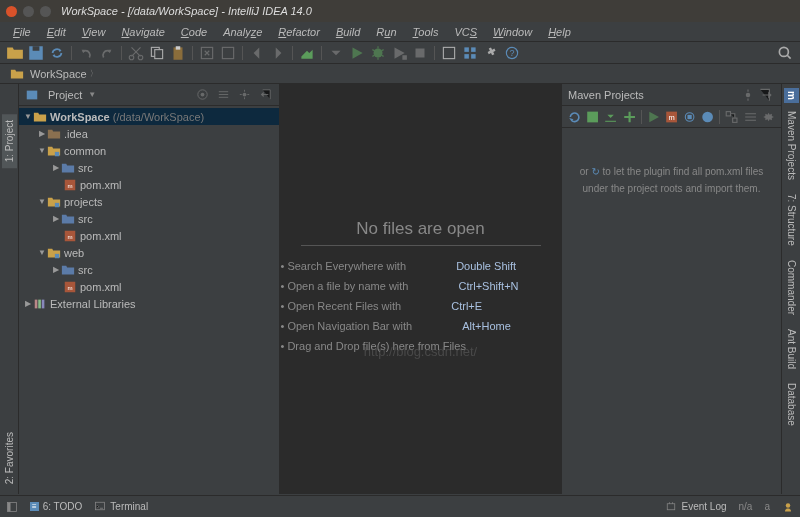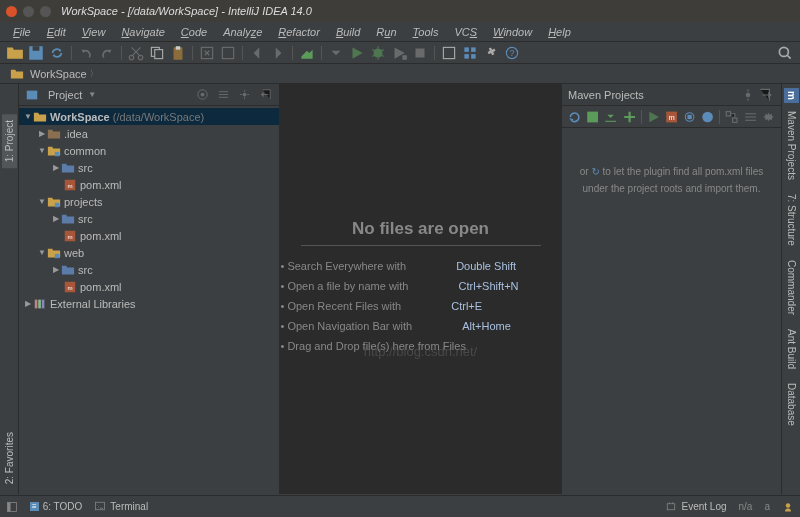--- a/index.html
+++ b/index.html
@@ -46,21 +46,21 @@
 .tree-row { display: flex; align-items: center; height: 17px; padding-left: 4px; cursor: pointer; white-space: nowrap; }
 .tree-row.selected { background: #0d293e; }
 .tree-indent { display: inline-block; }
 .tree-arrow { width: 10px; display: inline-flex; justify-content: center; font-size: 8px; color: #999; }
 .tree-icon { width: 14px; height: 14px; margin-right: 3px; display: inline-flex; align-items: center; justify-content: center; }
 .tree-label { color: #bbb; }
 .tree-label-dim { color: #787878; margin-left: 3px; }
 
 .editor-area { flex: 1; background: #2b2b2b; display: flex; flex-direction: column; align-items: center; justify-content: center; position: relative; }
 .editor-placeholder { text-align: left; width: 280px; }
-.editor-heading { font-size: 17px; color: #888; font-weight: bold; border-bottom: 1px solid #555; padding-bottom: 6px; margin-bottom: 14px; text-align: center; width: 240px; margin-left: auto; margin-right: auto; }
+.editor-heading { font-size: 17px; color: #888; font-weight: normal; border-bottom: 1px solid #555; padding-bottom: 6px; margin-bottom: 14px; text-align: center; width: 240px; margin-left: auto; margin-right: auto; }
 .editor-tip { font-size: 11px; color: #888; margin: 8px 0; }
 .editor-tip-key { color: #a8c0e0; margin-left: 44px; }
 .watermark { position: absolute; top: 10%; left: 50%; transform: translateX(-50%); font-size: 60px; color: #333; opacity: 0.3; font-weight: bold; }
 .watermark-url { position: absolute; top: 260px; left: 50%; transform: translateX(-50%); font-size: 13px; color: #666; opacity: 0.5; }
 
 .maven-panel { width: 220px; background: #3c3f41; border-left: 1px solid #2b2b2b; display: flex; flex-direction: column; }
 .maven-header { height: 22px; display: flex; align-items: center; padding: 0 6px; border-bottom: 1px solid #2b2b2b; background: #3a3d3f; }
 .maven-toolbar { height: 22px; display: flex; align-items: center; padding: 0 4px; gap: 1px; border-bottom: 1px solid #2b2b2b; }
 .maven-content { padding: 18px 8px; font-size: 10px; color: #888; text-align: center; line-height: 1.7; }
 .maven-plus { color: #5b9c5b; font-weight: bold; }

